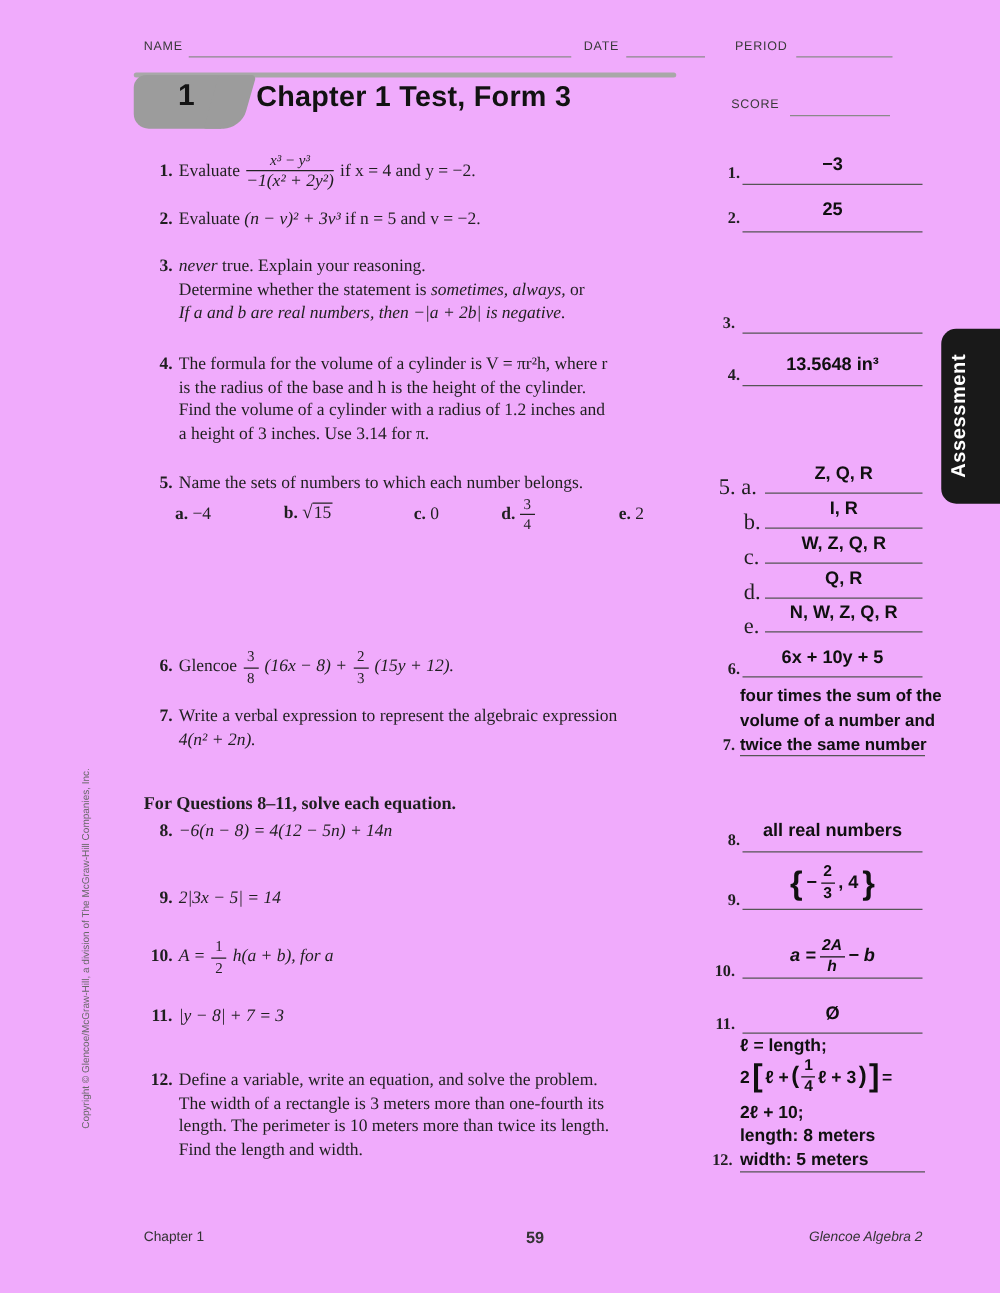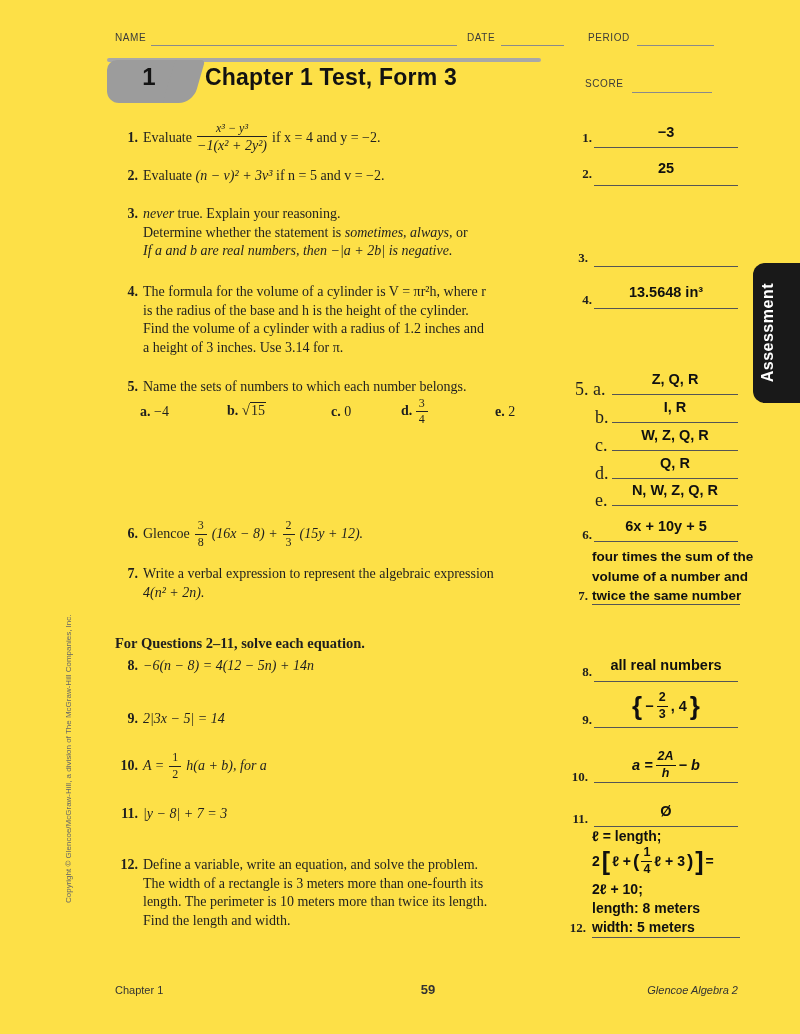--- a/index.html
+++ b/index.html
@@ -1,19 +1,19 @@
 <!DOCTYPE html>
 <html><head>
 <meta charset="utf-8">
 <style>
   * { margin:0; padding:0; box-sizing:border-box; }
   html,body { width:800px; height:1034px; background:#e9e9e9; }
   .page {
     position:absolute; top:0; left:0; width:800px; height:1034px;
-    background:#fde047; overflow:hidden;
+    background:#f0abfc; overflow:hidden;
     font-family:"Liberation Serif", serif; color:#1f1f1f;
   }
   .abs { position:absolute; }
 
   
   .hlabel { font-family:"Liberation Sans", sans-serif; font-size:10px; color:#3a3a3a; letter-spacing:0.6px; }
   .bl { position:absolute; height:0; border-bottom:1.5px solid #8a8a8a; }
 
   
   .stripe { position:absolute; left:107px; top:58px; width:434px; height:4px; background:#a8a8a8; border-radius:3px; }
@@ -144,21 +144,21 @@
   </div>
 
   <div class="q" style="top:565px;">
     <span class="qn">7.</span>
     <div class="qc">
       <div>Write a verbal expression to represent the algebraic expression</div>
       <div class="mi">4(n² + 2n).</div>
     </div>
   </div>
 
-  <div class="abs bold" style="left:115px; top:635px; font-size:14.5px;">For Questions 2–11, solve each equation.</div>
+  <div class="abs bold" style="left:115px; top:635px; font-size:14.5px;">For Questions 8–11, solve each equation.</div>
 
   <div class="q" style="top:657px;">
     <span class="qn">8.</span>
     <div class="qc mi">−6(n − 8) = 4(12 − 5n) + 14n</div>
   </div>
 
   <div class="q" style="top:710px;">
     <span class="qn">9.</span>
     <div class="qc mi">2|3x − 5| = 14</div>
   </div>

